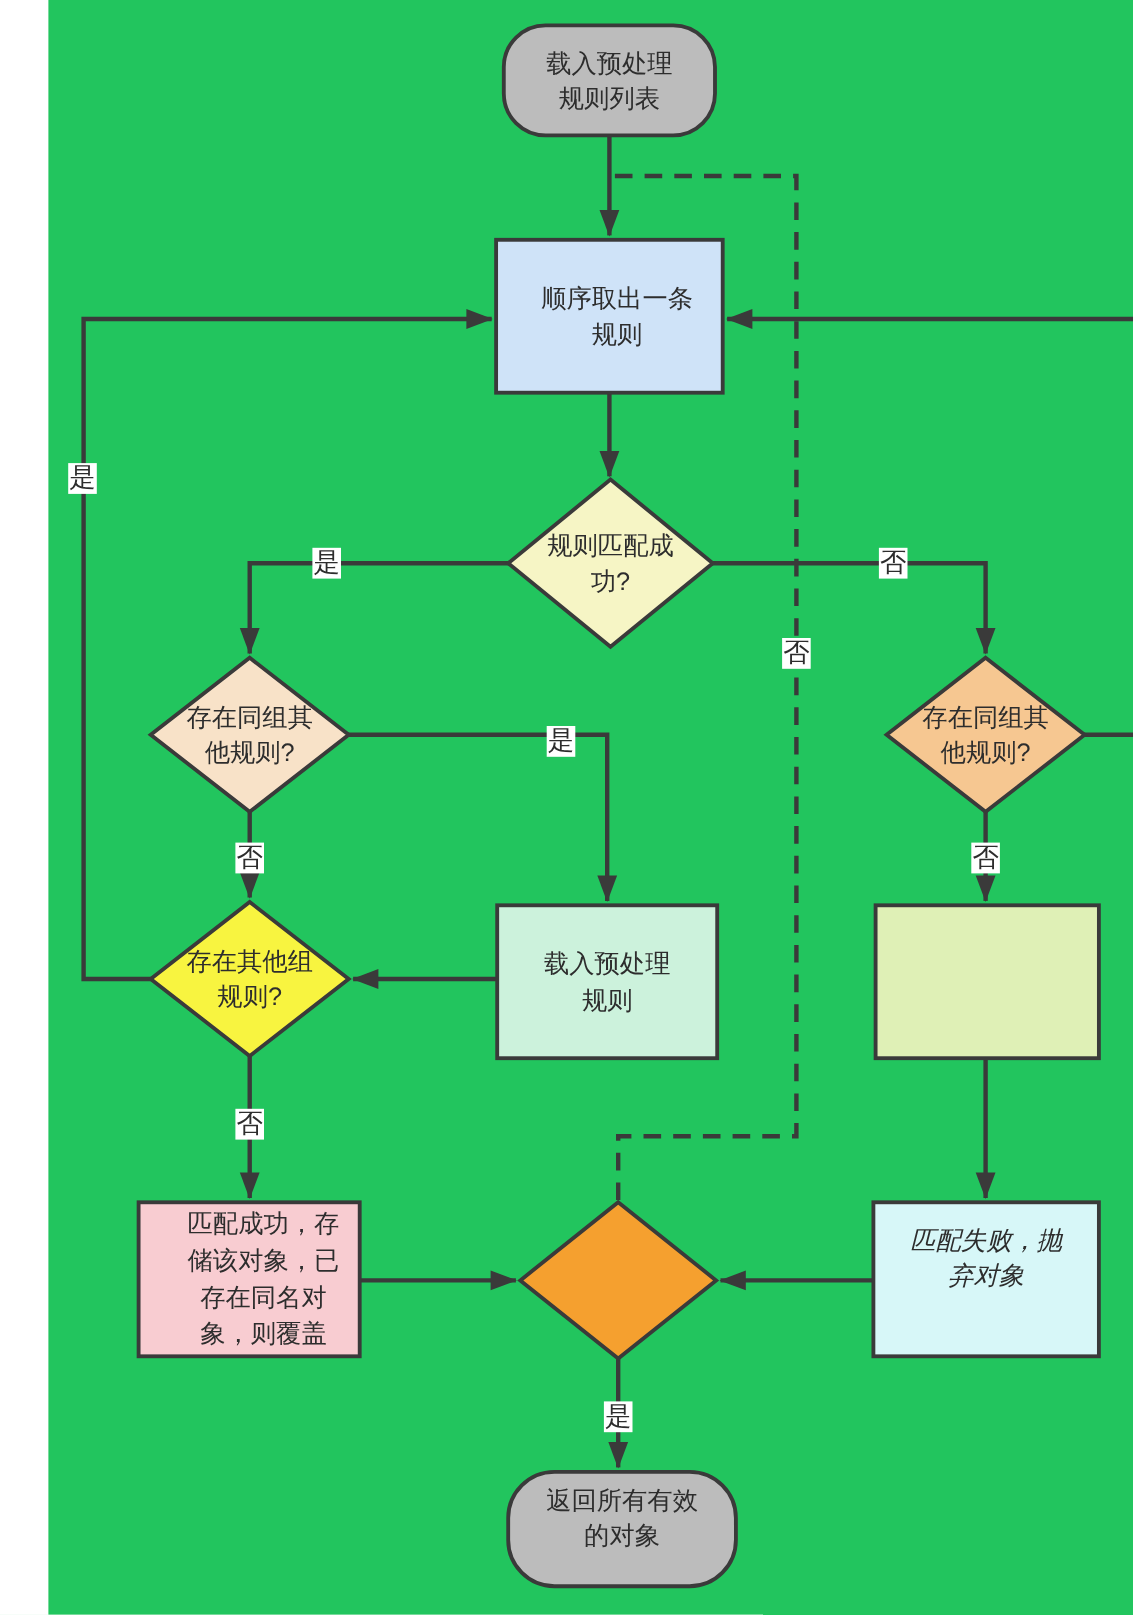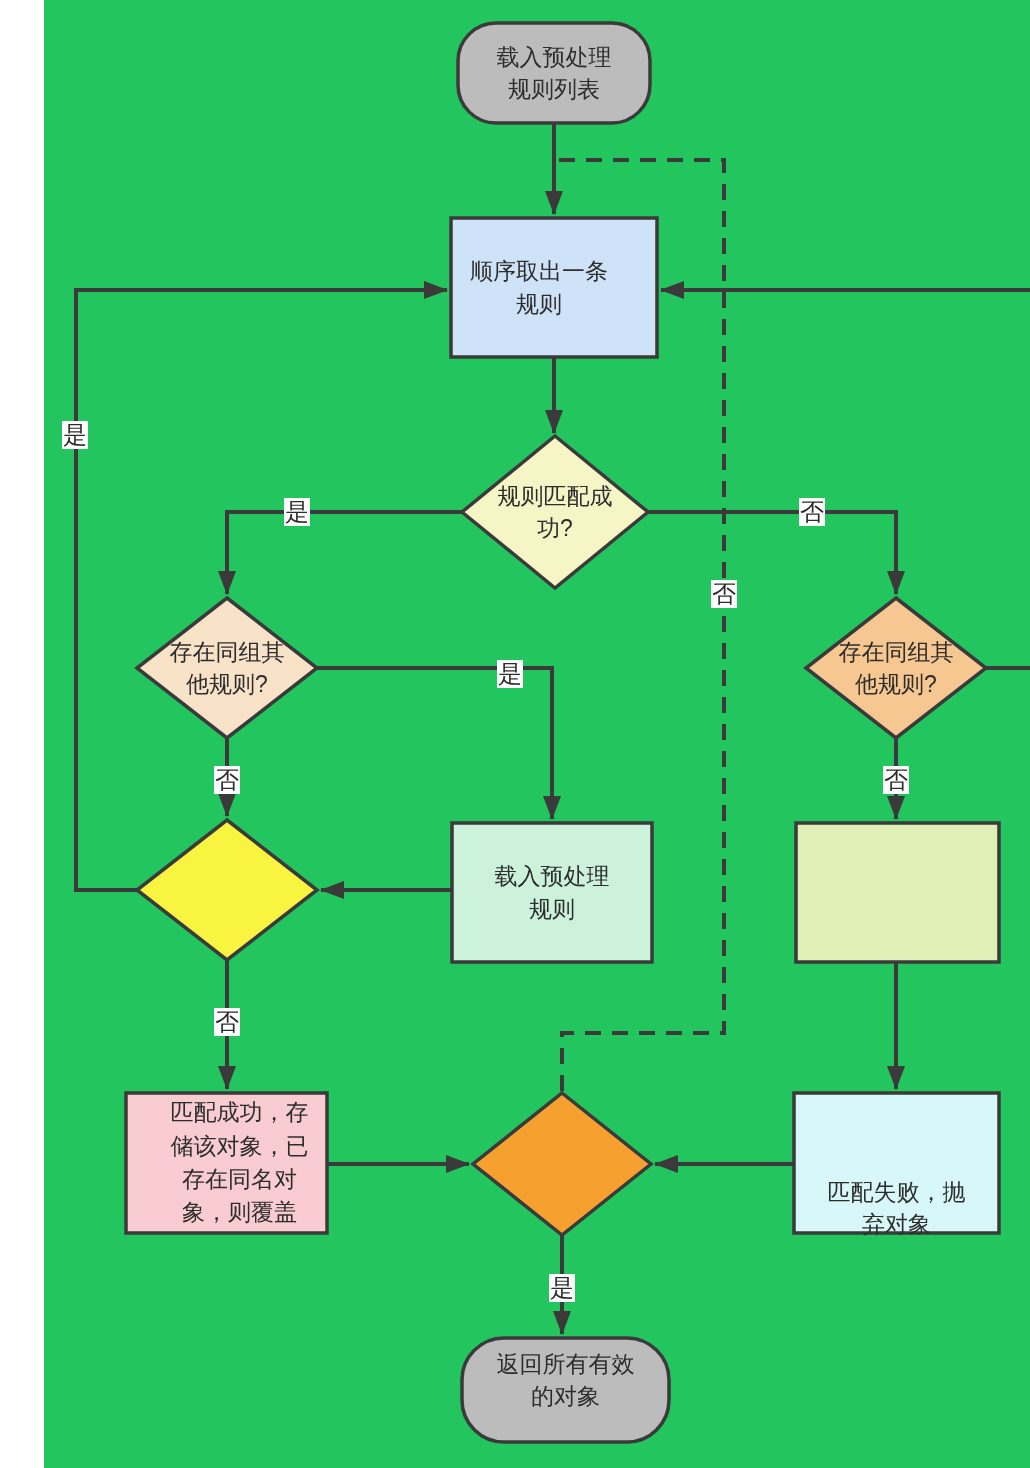--- a/index.html
+++ b/index.html
@@ -61,35 +61,37 @@
     <rect class="shape" x="408" y="823" width="200" height="139" fill="#ccf2dc"></rect>
     <rect class="shape" x="752" y="823" width="203" height="139" fill="#dff0b6"></rect>
     <rect class="shape" x="82" y="1093" width="201" height="140" fill="#f8ccd1"></rect>
     <polygon class="shape" points="518,1093 607,1164 518,1235 429,1164" fill="#f5a02f"></polygon>
     <rect class="shape" x="750" y="1093" width="205" height="140" fill="#d7f7f8"></rect>
     <rect class="shape" x="418" y="1338" width="207" height="104" rx="42" fill="#bcbcbc"></rect>
   </svg>
 
   <div class="node-label" style="left:414px;top:23px;width:192px;height:100px;">载入预处理
 规则列表</div>
-  <div class="node-label" style="left:407px;top:218px;width:176px;height:139px;">顺序取出一条
+  <div class="node-label" style="left:407px;top:218px;width:176px;height:139px;padding-left:22px;">顺序取出一条
 规则</div>
   <div class="node-label" style="left:418px;top:436px;width:186px;height:152px;">规则匹配成
 功?</div>
   <div class="node-label" style="left:93px;top:598px;width:180px;height:140px;">存在同组其
 他规则?</div>
   <div class="node-label" style="left:762px;top:598px;width:180px;height:140px;">存在同组其
 他规则?</div>
+  <div class="node-label" style="left:93px;top:820px;width:180px;height:140px;">存在其他组
+规则?</div>
   <div class="node-label" style="left:408px;top:823px;width:200px;height:139px;">载入预处理
 规则</div>
   <div class="node-label" style="left:95px;top:1093px;width:201px;height:140px;line-height:1.45;">匹配成功，存
 储该对象，已
 存在同名对
 象，则覆盖</div>
-  <div class="node-label" style="left:750px;top:1136px;width:205px;height:144px;">匹配失败，抛
+  <div class="node-label" style="left:750px;top:1071px;width:205px;height:144px;font-style:italic;">匹配失败，抛
 弃对象</div>
   <div class="node-label" style="left:418px;top:1338px;width:207px;height:84px;">返回所有有效
 的对象</div>
 
   <div class="edge-label" style="left:253px;top:512px;">是</div>
   <div class="edge-label" style="left:768px;top:512px;">否</div>
   <div class="edge-label" style="left:466px;top:674px;">是</div>
   <div class="edge-label" style="left:183px;top:780px;">否</div>
   <div class="edge-label" style="left:1004px;top:316px;">是</div>
   <div class="edge-label" style="left:852px;top:780px;">否</div>

